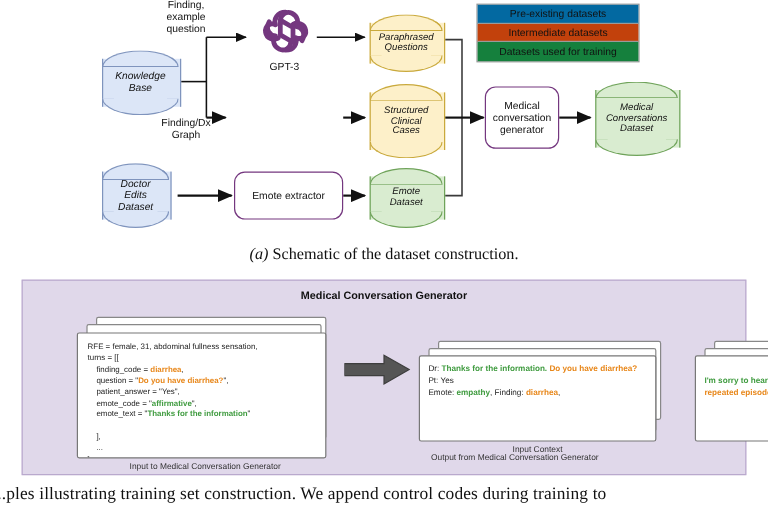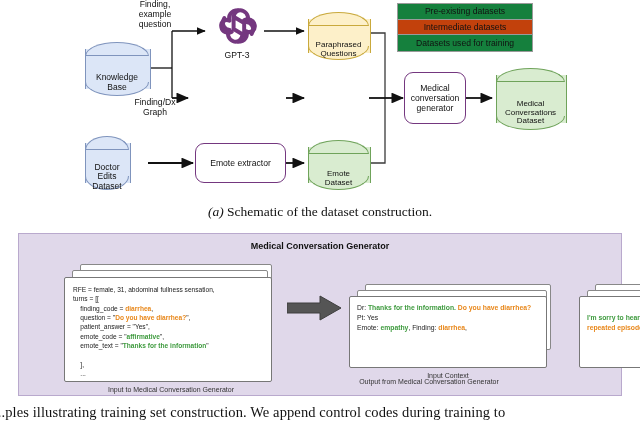--- a/index.html
+++ b/index.html
@@ -26,24 +26,24 @@
     border:1.4px solid var(--stroke);border-top:none;
     border-radius:0 0 50% 50%/0 0 100% 100%;
     background:var(--fill);box-sizing:border-box;
   }
   .cyl .top{
     position:absolute;left:0;top:0;width:100%;height:14px;
     border:1.4px solid var(--stroke);border-radius:50%/100% 100% 0 0;
     background:var(--fill);box-sizing:border-box;
   }
   .cyl .lbl{
-    position:absolute;left:0;top:14px;width:100%;height:100%;
+    position:absolute;left:0;top:0;width:100%;height:100%;
     display:flex;align-items:center;justify-content:center;
     text-align:center;line-height:1.12;color:#111;
-    font-size:8.5px;z-index:3;padding:0 17px;box-sizing:border-box;
+    font-size:8.5px;z-index:3;padding:0 17px;box-sizing:border-box;font-style:italic;
   }
   .cyl.blue{--fill:#dce6f7;--stroke:#7f94bd;}
   .cyl.yellow{--fill:#fdf0c9;--stroke:#c9a93c;}
   .cyl.green{--fill:#d9ecd0;--stroke:#6fa35a;}
 
   
   .proc{
     position:absolute;border:1.8px solid #74377f;border-radius:9px;
     background:#ffffff;display:flex;align-items:center;justify-content:center;
     text-align:center;font-size:8.6px;line-height:1.18;color:#111;
@@ -55,21 +55,21 @@
     position:absolute;font-size:8.6px;line-height:1.16;color:#111;text-align:center;
   }
 
   
   .legend{position:absolute;left:397px;top:3px;width:136px;border:1px solid #9a9a9a;box-sizing:border-box;}
   .legend .row{
     height:15.6px;display:flex;align-items:center;justify-content:center;
     font-size:8.6px;color:#111;border-bottom:1px solid #9a9a9a;box-sizing:border-box;
   }
   .legend .row:last-child{border-bottom:none;}
-  .legend .r0{background:#15803d;}
+  .legend .r0{background:#0369a1;}
   .legend .r1{background:#c2410c;}
   .legend .r2{background:#15803d;}
 
   
   .cap-a{
     position:absolute;left:0;top:204px;width:640px;text-align:center;
     font-family:"Liberation Serif", serif;font-size:13.5px;color:#111;
   }
   .cap-a i{font-style:italic;}
 
@@ -168,21 +168,21 @@
     </div>
 
     <div class="cyl blue" style="left:85px;top:42px;width:64px;height:54px;">
       <div class="body"></div>
       <div class="bot"></div>
       <div class="top"></div>
       <div class="lbl" style="white-space:pre-line;">Knowledge
 Base</div>
     </div>
 
-    <div class="cyl blue" style="left:85px;top:136px;width:44px;height:54px;">
+    <div class="cyl blue" style="left:85px;top:136px;width:56px;height:54px;">
       <div class="body"></div>
       <div class="bot"></div>
       <div class="top"></div>
       <div class="lbl" style="white-space:pre-line;">Doctor
 Edits
 Dataset</div>
     </div>
 
     <div class="abs" style="left:208px;top:4px;width:58px;height:62px;">
       <svg viewBox="0 0 100 100" style="position:absolute;left:8px;top:0;width:44px;height:44px;">
@@ -203,20 +203,28 @@
     </div>
 
     <div class="cyl yellow" style="left:308px;top:12px;width:61px;height:48px;">
       <div class="body"></div>
       <div class="bot"></div>
       <div class="top"></div>
       <div class="lbl" style="white-space:pre-line;font-size:8px;">Paraphrased
 Questions</div>
     </div>
 
+    <div class="cyl yellow" style="left:308px;top:70px;width:61px;height:62px;">
+      <div class="body"></div>
+      <div class="bot"></div>
+      <div class="top"></div>
+      <div class="lbl" style="white-space:pre-line;font-size:8px;">Structured
+Clinical
+Cases</div>
+    </div>
 
     <div class="cyl green" style="left:308px;top:140px;width:61px;height:50px;">
       <div class="body"></div>
       <div class="bot"></div>
       <div class="top"></div>
       <div class="lbl" style="white-space:pre-line;font-size:8px;">Emote
 Dataset</div>
     </div>
 
     <div class="proc" style="left:404px;top:72px;width:62px;height:52px;">

